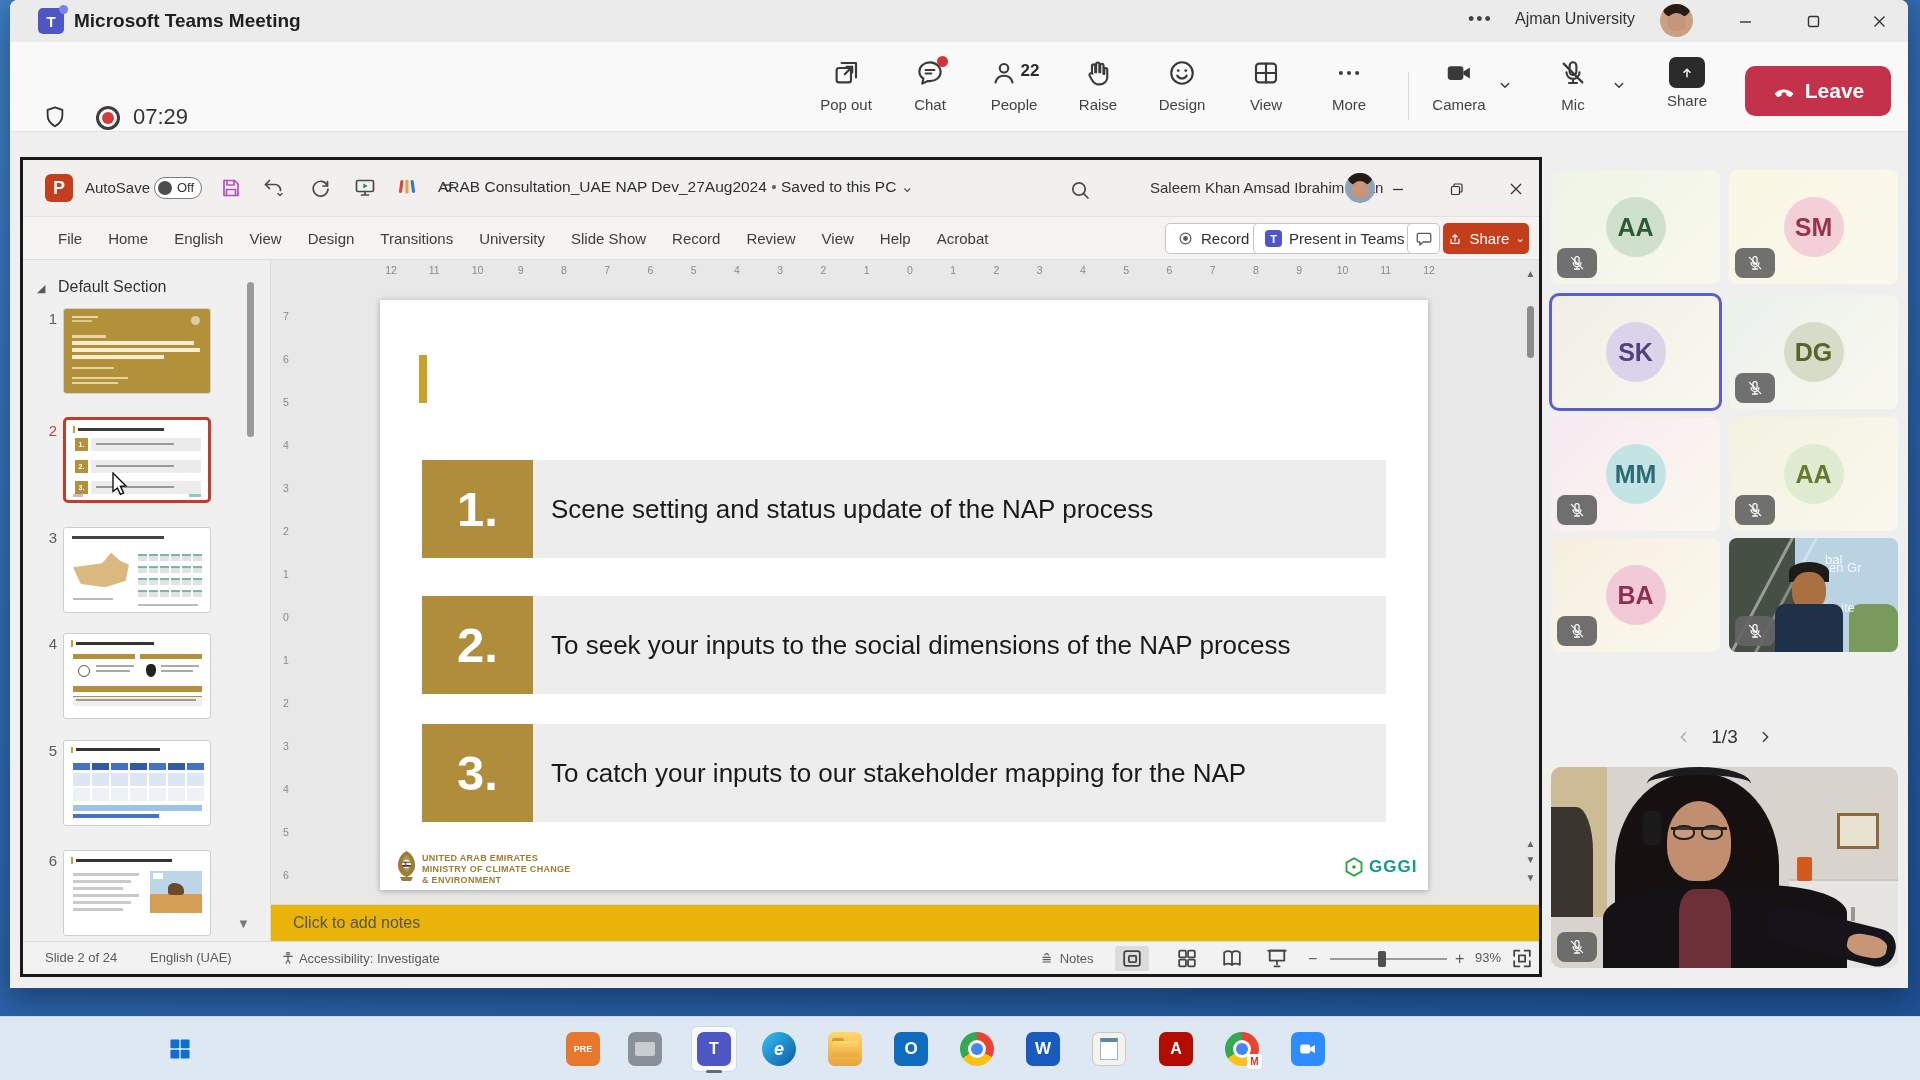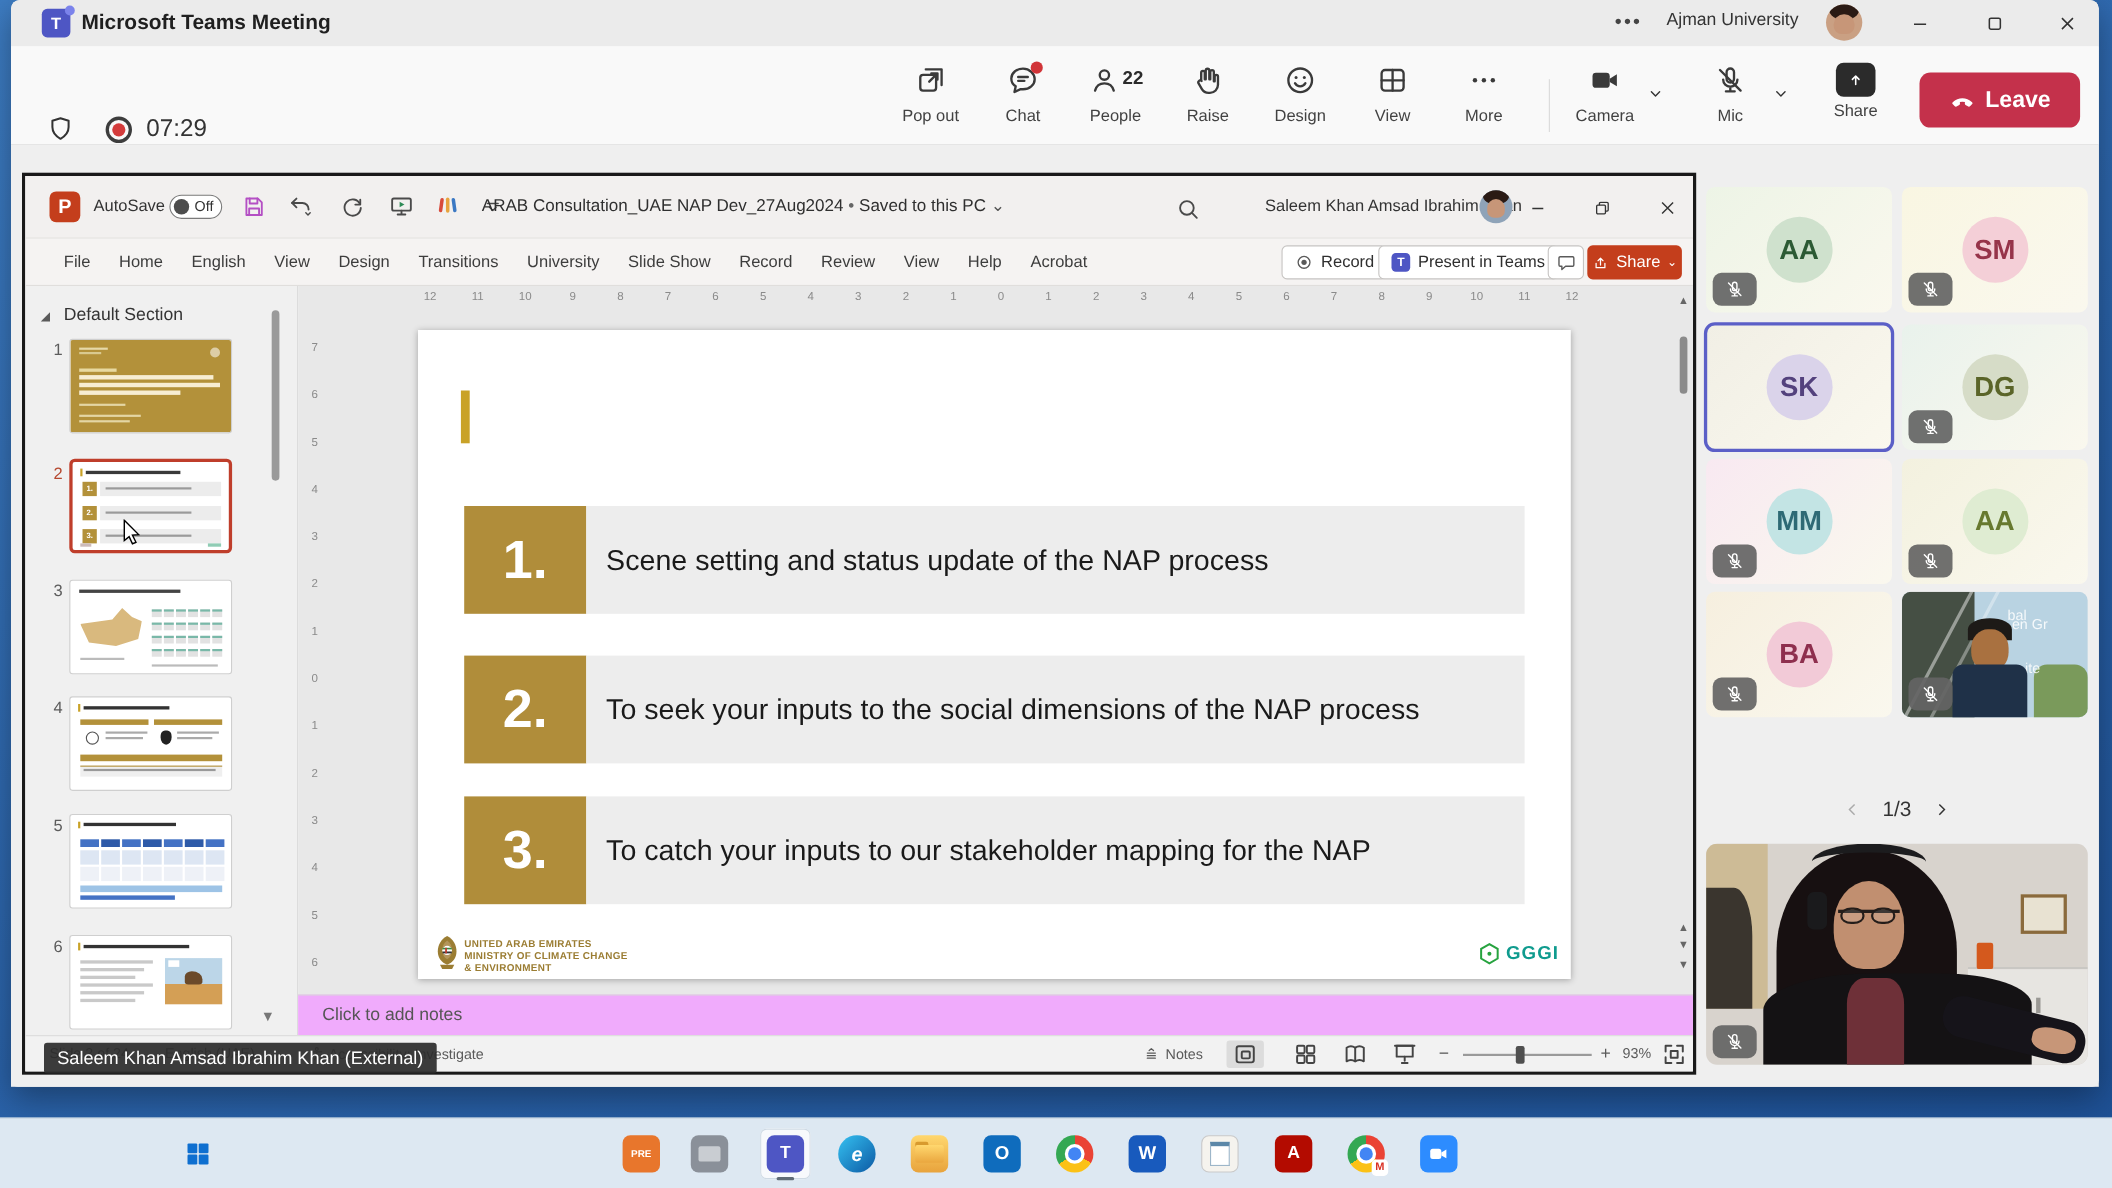--- a/index.html
+++ b/index.html
@@ -105,21 +105,21 @@
     display:flex;align-items:center;padding-left:18px;font-size:26px;color:#1a1a1a;}
   .minfo{position:absolute;left:42px;top:553px;font-size:9px;font-weight:700;color:#9b7d33;line-height:11px;letter-spacing:.3px;}
   #emblem{position:absolute;left:14px;top:549px;width:25px;height:34px;}
   #gggi{position:absolute;left:963px;top:556px;display:flex;align-items:center;gap:4px;}
   #gggi .hex{width:22px;height:22px;color:#27a33f;}
   #gggi .txt{font-size:17px;font-weight:700;color:#0f9b8e;letter-spacing:1px;}
   .cv-scroll{position:absolute;left:1253px;top:22px;width:13px;height:612px;color:#6f6f6f;}
   .cv-scroll .thumb{position:absolute;left:3px;top:24px;width:7px;height:52px;background:#8b8b8b;border-radius:4px;}
   .cv-arrow{position:absolute;left:0;width:13px;text-align:center;font-size:10px;color:#666;}
 
-  #notesbar{position:absolute;left:248px;top:744px;width:1268px;height:37px;background:#f0abfc;
+  #notesbar{position:absolute;left:248px;top:744px;width:1268px;height:37px;background:#eab308;
     border-top:1px solid #d8d8d8;}
   #notesbar .txt{position:absolute;left:22px;top:9px;font-size:16px;color:#555;}
 
   
   #ppt-status{position:absolute;left:0;top:781px;width:1516px;height:33px;background:#f2f2f2;
     border-top:1px solid #dcdcdc;font-size:13px;color:#5a5a5a;}
   .st-item{position:absolute;top:8px;white-space:nowrap;}
   .st-ic{display:inline-block;width:16px;height:16px;vertical-align:-3px;color:#5a5a5a;}
   .view-ic{position:absolute;top:4px;width:34px;height:25px;display:flex;align-items:center;justify-content:center;color:#444;cursor:pointer;border-radius:3px;}
   .view-ic.active{background:#dcdcdc;}
@@ -686,21 +686,20 @@
           <span class="st-item" style="left:1452px;">93%</span>
           <span class="view-ic" style="left:1486px;width:26px;" id="ic-fit">
               <svg width="100%" height="100%" viewBox="0 0 24 24" fill="none" stroke="currentColor" stroke-width="1.7" stroke-linecap="round" stroke-linejoin="round">
                 <path d="M9.5 4.5h-5v5M14.5 4.5h5v5M9.5 19.5h-5v-5M14.5 19.5h5v-5"></path>
                 <rect x="9" y="9" width="6" height="6"></rect>
               </svg>
             </span>
         </div>
       </div>
 
-      <div id="caption-pill">Saleem Khan Amsad Ibrahim Khan (External)</div>
 
       <div id="ppl-grid">
           <div class="ptile" style="left: 1541px; top: 38px; background: linear-gradient(135deg, rgb(237, 244, 230), rgb(250, 248, 238));">
             <div class="pcircle" style="background: rgb(207, 225, 205); color: rgb(44, 90, 52);">AA</div>
             <div class="mutebadge">
               <span class="ic">
                 <svg width="100%" height="100%" viewBox="0 0 24 24" fill="none" stroke="currentColor" stroke-width="1.7" stroke-linecap="round" stroke-linejoin="round">
                   <rect x="9.3" y="3.4" width="5.4" height="10.2" rx="2.7"></rect>
                   <path d="M6.8 11.5a5.2 5.2 0 0010.4 0M12 16.7V20M8.8 20h6.4M4.5 4.5l15 15"></path>
                 </svg>

